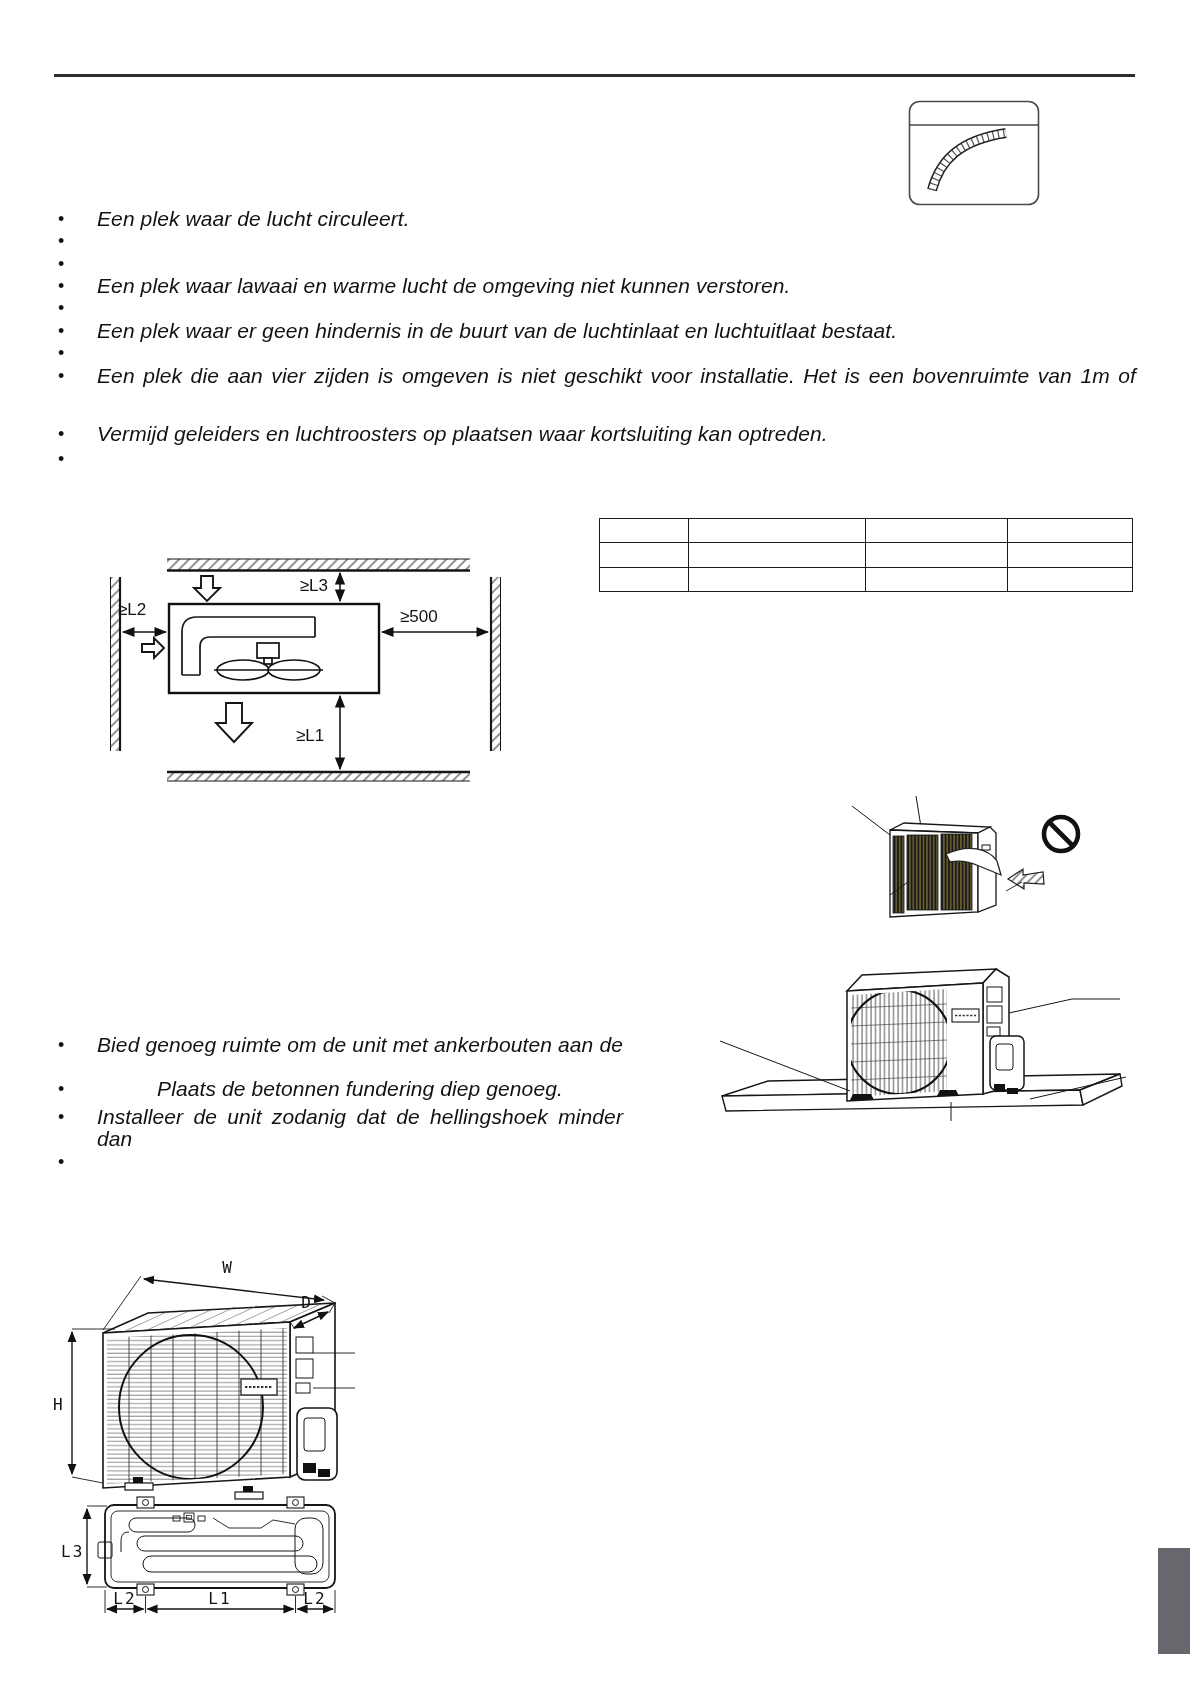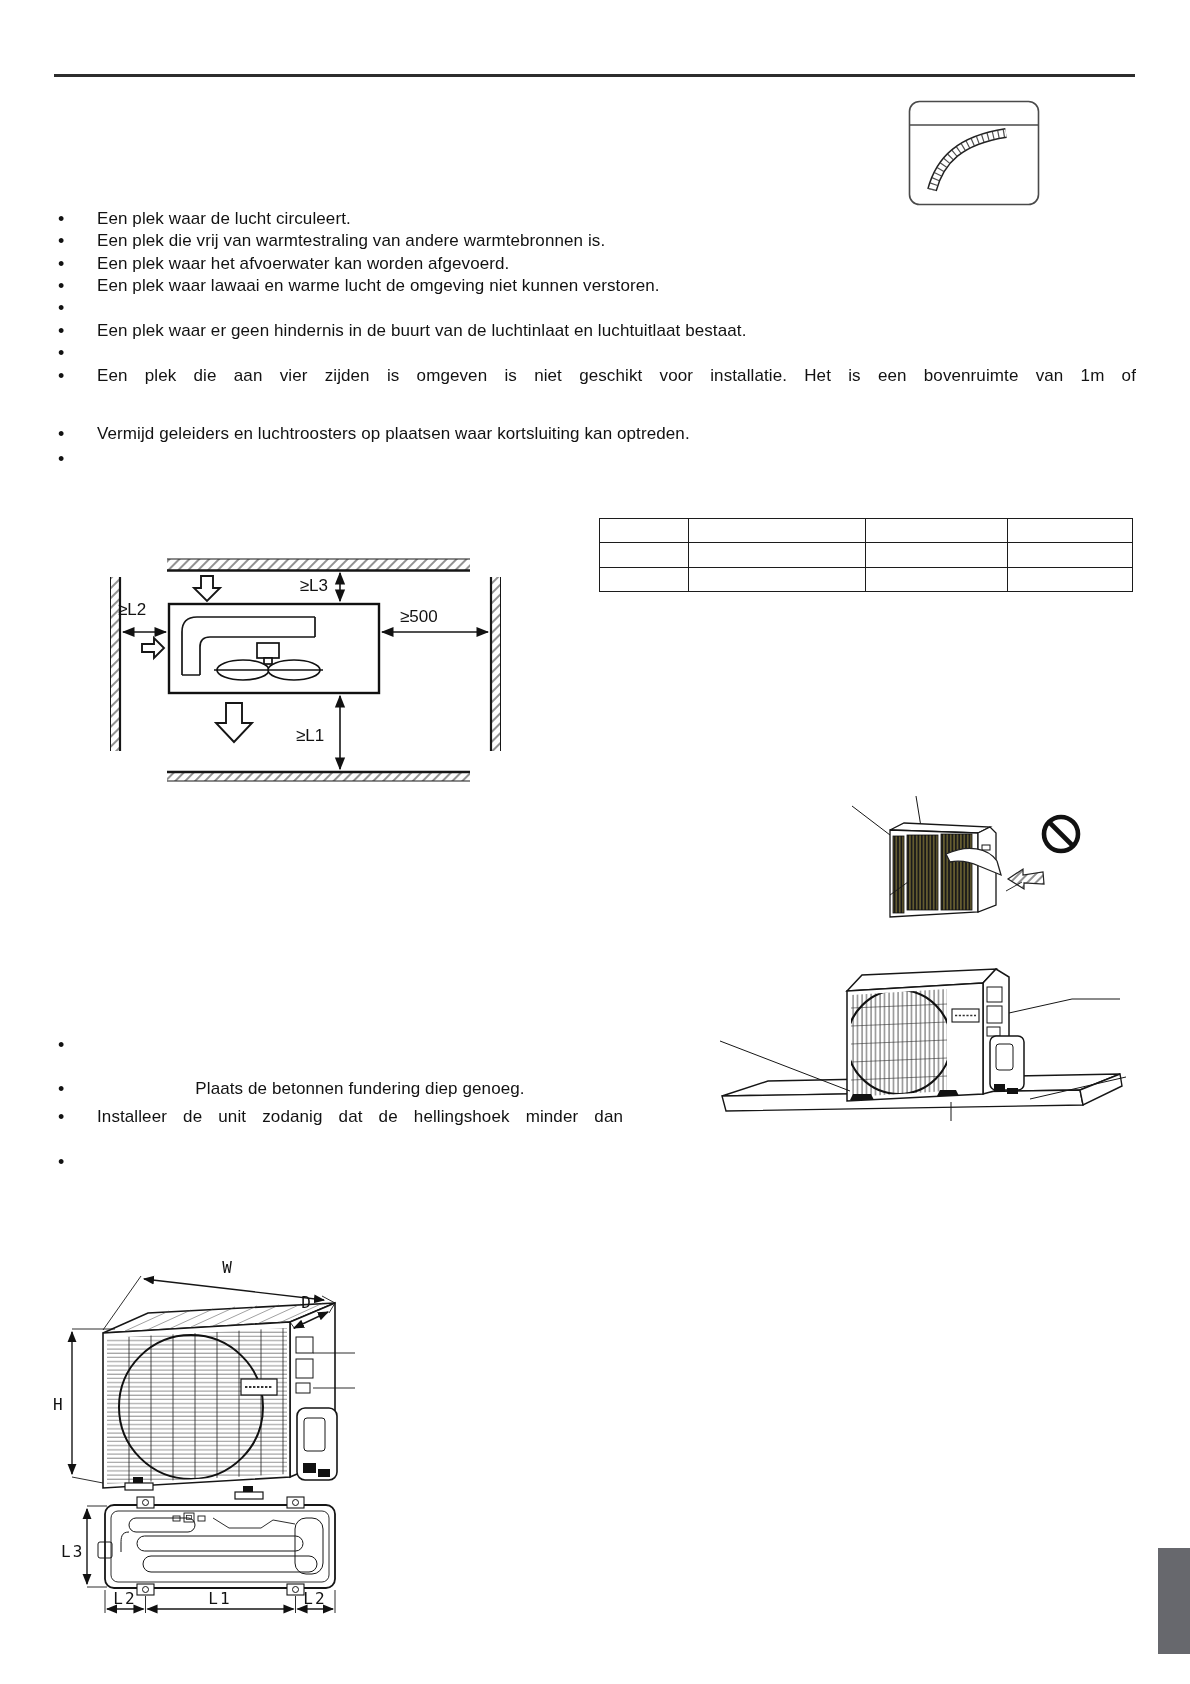--- a/index.html
+++ b/index.html
@@ -3,22 +3,22 @@
 <meta charset="utf-8">
 <style>
   html,body{margin:0;padding:0;background:#888;}
   .page{position:relative;width:1190px;height:1684px;background:#fff;margin:0 auto;
         font-family:"Liberation Sans",sans-serif;color:#121212;overflow:hidden;}
   .top-rule{position:absolute;left:54px;top:74px;width:1081px;height:2.5px;background:#2d2d2d;}
   .fig{position:absolute;}
   
   .brow{position:absolute;left:0;width:1190px;height:23px;}
   .dot{position:absolute;left:58px;top:0;font-size:18px;line-height:22px;}
-  .bt{position:absolute;left:97px;top:0;font-size:17px;line-height:22px;white-space:nowrap;
-      letter-spacing:0.1px;}
+  .bt{position:absolute;left:97px;top:0;font-size:21px;line-height:22px;white-space:nowrap;
+      letter-spacing:0.1px;font-style:italic;}
   .wide{width:1039px;}
   .narrow{width:526px;text-align:center;}
   .jl{white-space:normal;text-align:justify;text-align-last:justify;}
   
   .spec-table{position:absolute;left:599px;top:518px;border-collapse:collapse;table-layout:fixed;}
   .spec-table td{border:1.9px solid #1c1c1c;height:23.4px;padding:0;}
   
   svg .ln{stroke:#161616;fill:none;}
   svg text{font-family:"Liberation Sans",sans-serif;fill:#121212;}
   svg .dimlbl{font-family:"DejaVu Sans Mono",monospace;font-size:16px;letter-spacing:2px;}
@@ -41,25 +41,23 @@
       <path d="M24,90 C32,60 52,40 98,33" stroke="#333" stroke-width="8" fill="none" stroke-dasharray="1.2 4.2" opacity="0.85"></path>
     </g>
   </svg>
 
   <div class="brow" style="top:208px">
       <span class="dot">•</span>
       <div class="bt wide">Een plek waar de lucht circuleert.</div>
     </div>
   <div class="brow" style="top:230px">
       <span class="dot">•</span>
-      <div class="bt wide">Een plek die vrij van warmtestraling van andere warmtebronnen is.</div>
     </div>
   <div class="brow" style="top:253px">
       <span class="dot">•</span>
-      <div class="bt wide">Een plek waar het afvoerwater kan worden afgevoerd.</div>
     </div>
   <div class="brow" style="top:275px">
       <span class="dot">•</span>
       <div class="bt wide">Een plek waar lawaai en warme lucht de omgeving niet kunnen verstoren.</div>
     </div>
   <div class="brow" style="top:297px">
       <span class="dot">•</span>
     </div>
   <div class="brow" style="top:320px">
       <span class="dot">•</span>
@@ -194,20 +192,21 @@
     <path d="M116,64 C138,54 158,58 167,71 L171,85 L149,76 C140,72 130,70 120,72 Z" fill="#fff" stroke="#222" stroke-width="1.3"></path>
     <polygon points="178,89 193,79 193,85 213,82 214,94 194,93 194,99" fill="url(#hatchB)" stroke="#222" stroke-width="1.2"></polygon>
     <g stroke="#111" stroke-width="4.6" fill="none">
       <circle cx="231" cy="44" r="17"></circle>
       <line x1="219" y1="32" x2="243" y2="56"></line>
     </g>
   </svg>
 
   <div class="brow" style="top:1034px">
       <span class="dot">•</span>
+      <div class="bt narrow jl">Bied genoeg ruimte om de unit met ankerbouten aan de</div>
     </div>
   <div class="brow" style="top:1078px">
       <span class="dot">•</span>
       <div class="bt narrow">Plaats de betonnen fundering diep genoeg.</div>
     </div>
   <div class="brow" style="top:1106px">
       <span class="dot">•</span>
       <div class="bt narrow jl">Installeer de unit zodanig dat de hellingshoek minder dan</div>
     </div>
   <div class="brow" style="top:1151px">

